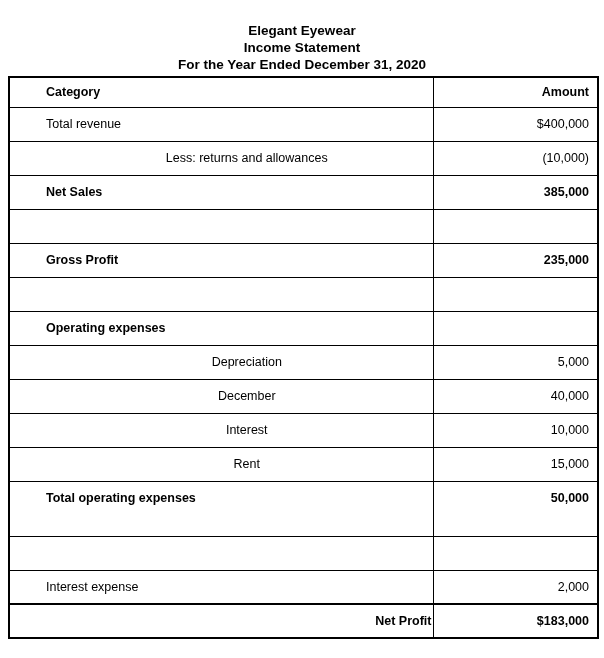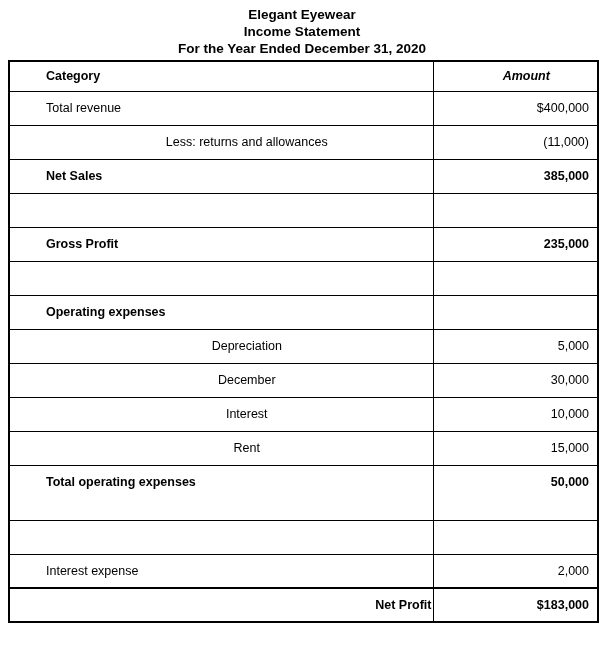--- a/index.html
+++ b/index.html
@@ -10,21 +10,21 @@
     font-family: "Liberation Sans", sans-serif;
   }
   .page {
     position: relative;
     width: 604px;
     height: 658px;
     background: #ffffff;
     overflow: hidden;
   }
   .title-block {
-    padding-top: 6px;
+    padding-top: 22px;
     text-align: center;
     font-weight: bold;
     font-size: 13.5px;
     line-height: 17px;
   }
   table.statement {
     border-collapse: collapse;
     table-layout: fixed;
     margin: 3px 0 0 8px;
     width: 589px;
@@ -38,21 +38,21 @@
     padding: 1px;
     vertical-align: middle;
     overflow: hidden;
     white-space: nowrap;
   }
   thead tr { height: 30px; }
   tbody tr { height: 34px; }
   th.cat, td.cat { text-align: left; padding-left: 36px; }
   th.cat { font-weight: bold; }
   td.cat.indent { padding-left: 52px; text-align: center; }
-  th.amt { font-weight: bold; text-align: center; padding-left: 30px; padding-right: 8px; font-style: italic; }
+  th.amt { font-weight: bold; text-align: right; padding-left: 30px; padding-right: 8px; }
   td.amt { text-align: right; padding-right: 8px; }
   tr.bold td { font-weight: bold; }
   tr.tall { height: 55px; }
   tr.tall td { vertical-align: top; padding-top: 9px; }
   tr.thick-top td { border-top-width: 2.5px; text-align: right; }
 </style>
 </head>
 <body>
 
 <div class="page">
@@ -73,21 +73,21 @@
         <th class="amt">Amount</th>
       </tr>
     </thead>
     <tbody>
         <tr>
           <td class="cat">Total revenue</td>
           <td class="amt">$400,000</td>
         </tr>
         <tr>
           <td class="cat indent">Less: returns and allowances</td>
-          <td class="amt">(11,000)</td>
+          <td class="amt">(10,000)</td>
         </tr>
         <tr class="bold">
           <td class="cat">Net Sales</td>
           <td class="amt">385,000</td>
         </tr>
         <tr>
           <td class="cat"></td>
           <td class="amt"></td>
         </tr>
         <tr class="bold">
@@ -101,21 +101,21 @@
         <tr class="bold">
           <td class="cat">Operating expenses</td>
           <td class="amt"></td>
         </tr>
         <tr>
           <td class="cat indent">Depreciation</td>
           <td class="amt">5,000</td>
         </tr>
         <tr>
           <td class="cat indent">December</td>
-          <td class="amt">30,000</td>
+          <td class="amt">40,000</td>
         </tr>
         <tr>
           <td class="cat indent">Interest</td>
           <td class="amt">10,000</td>
         </tr>
         <tr>
           <td class="cat indent">Rent</td>
           <td class="amt">15,000</td>
         </tr>
         <tr class="bold tall">

